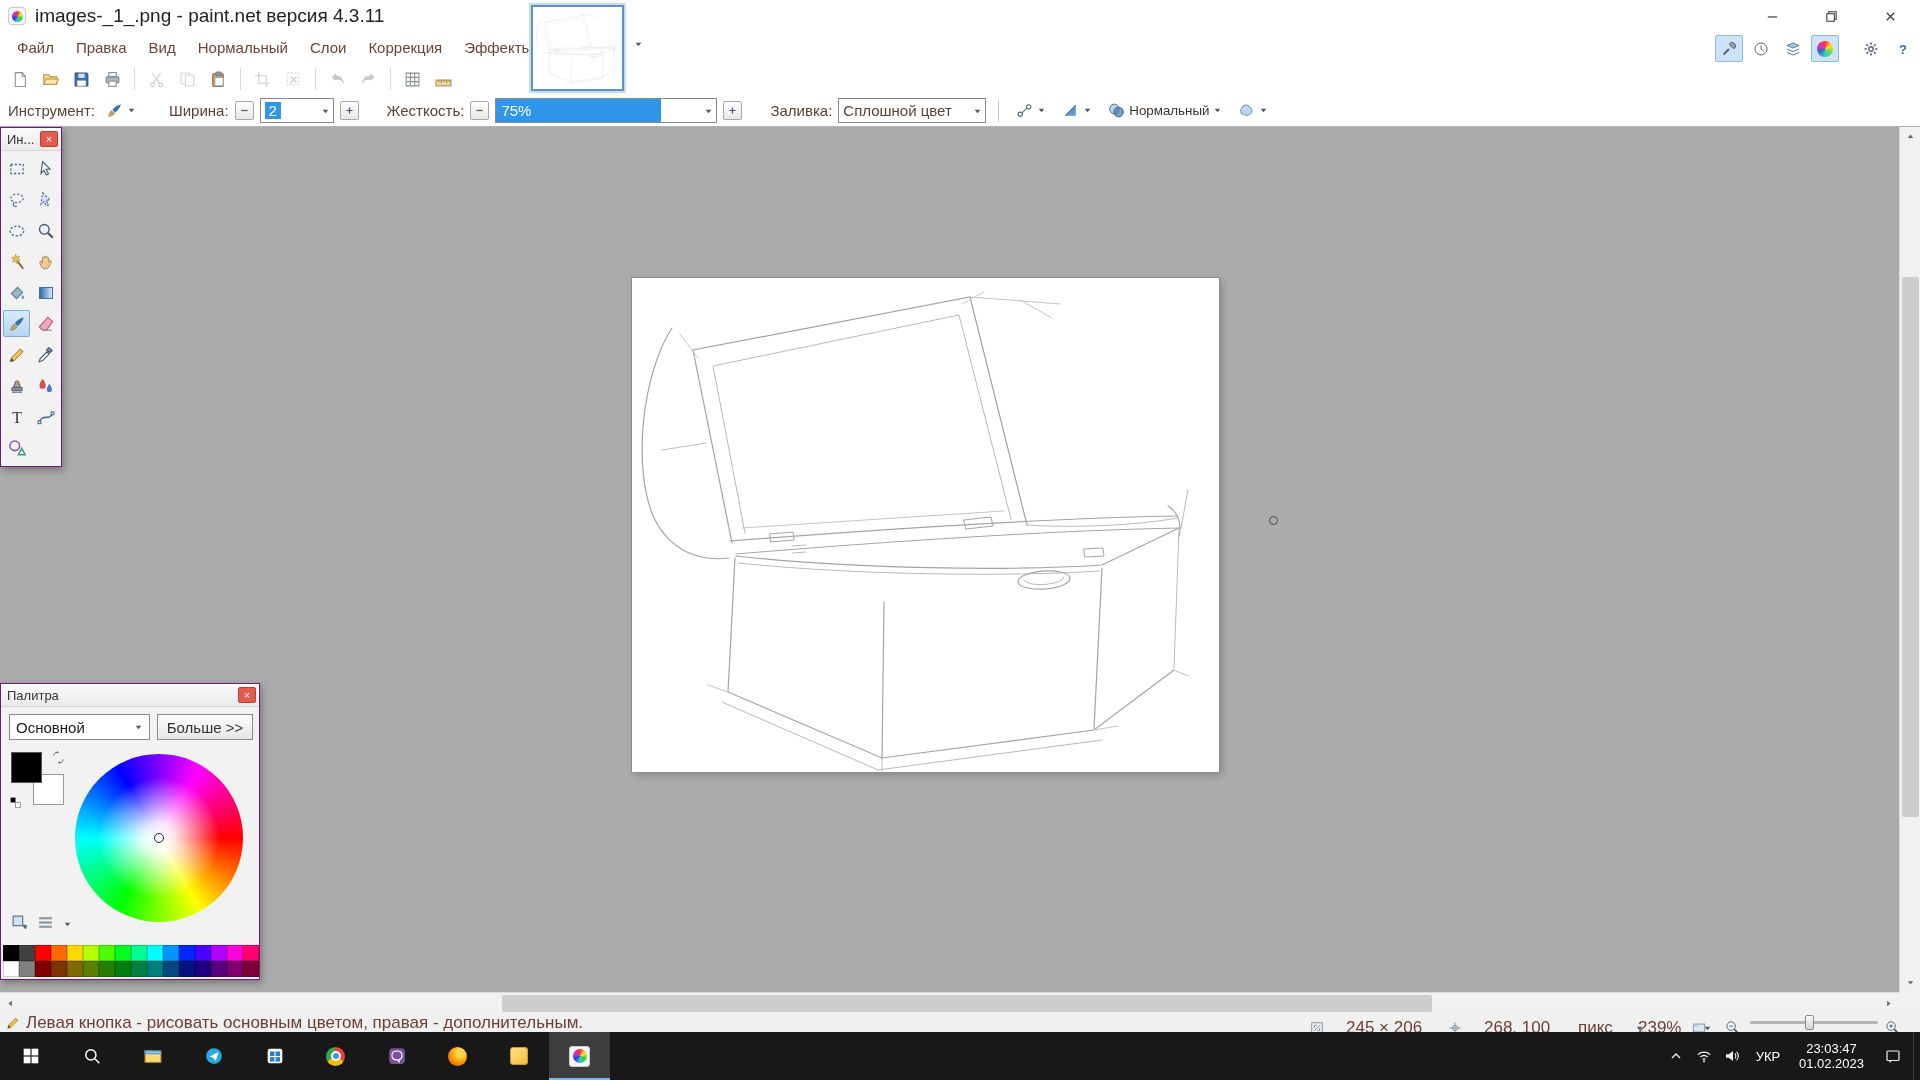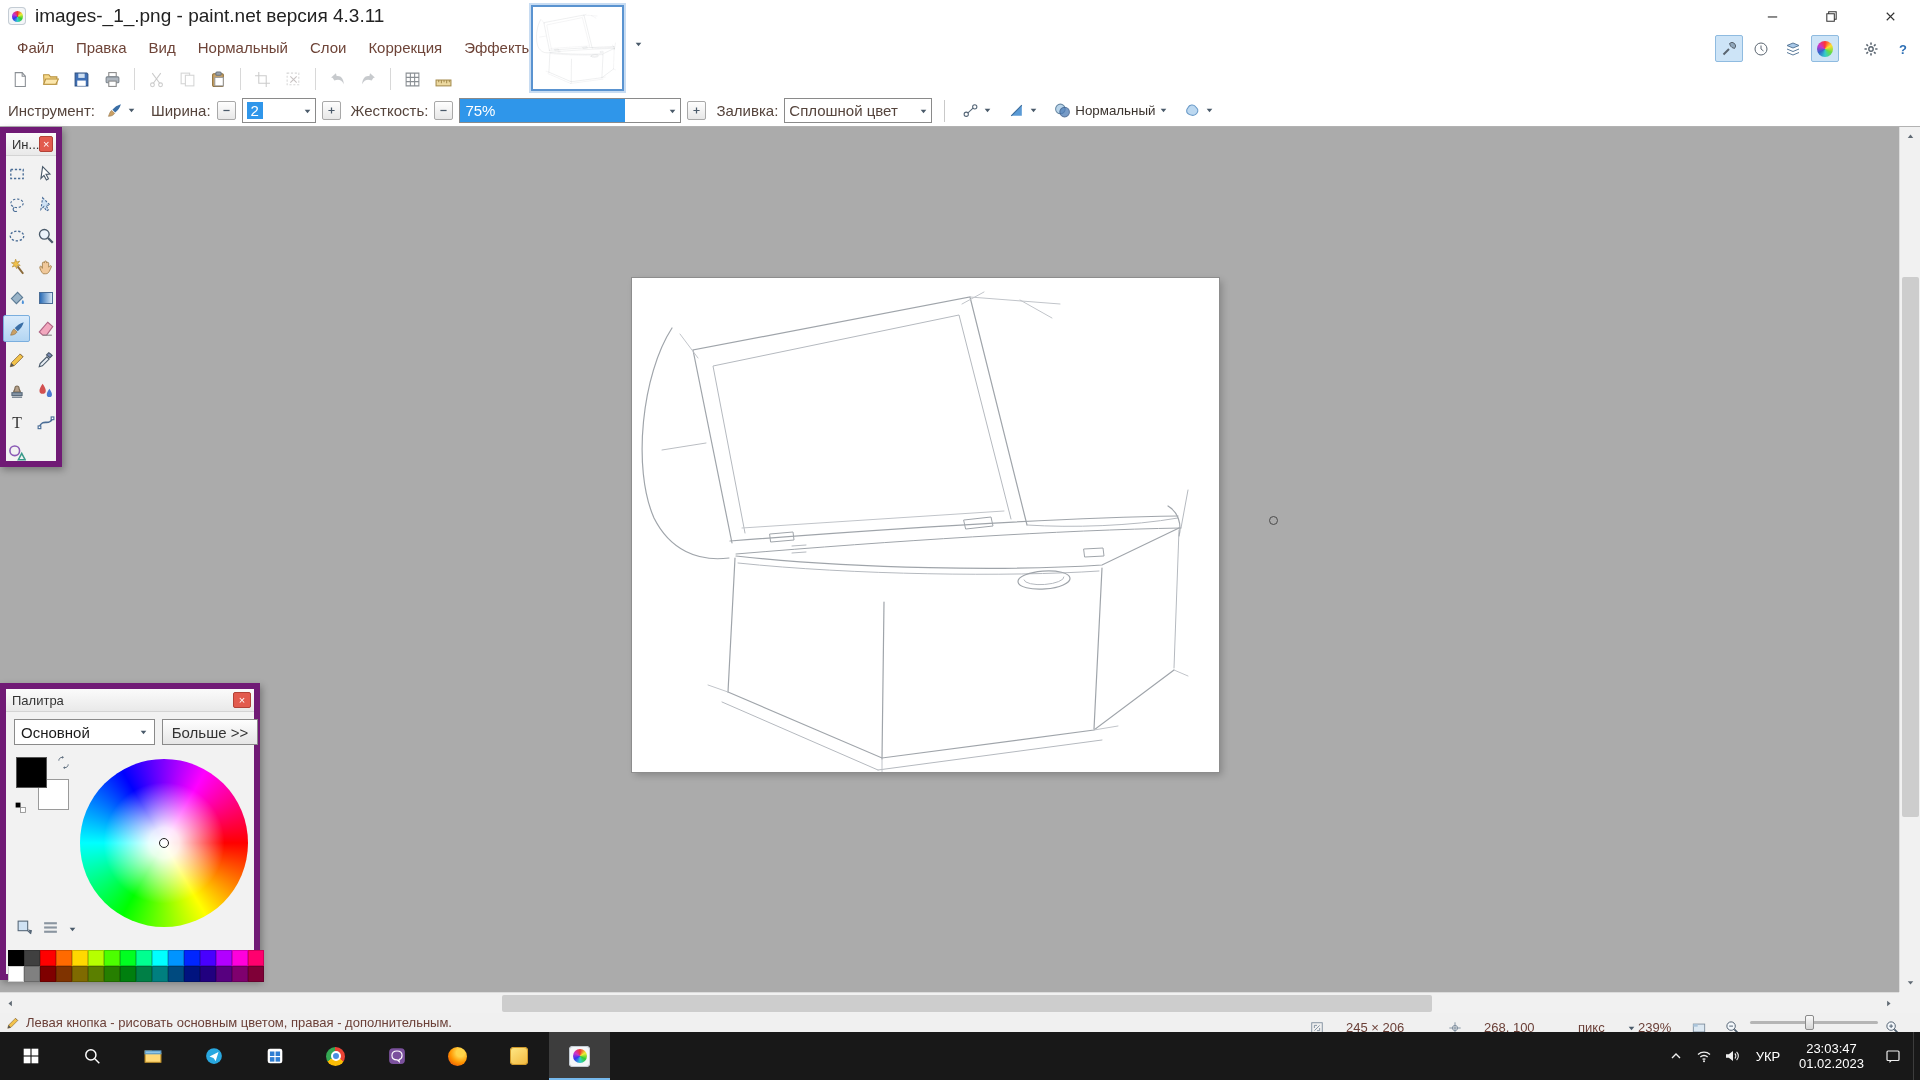--- a/index.html
+++ b/index.html
@@ -30,21 +30,21 @@
   .ptbtn[data-name="settings-button"]{margin-left:14px}
   
   .toolbar{position:absolute;left:0;top:63px;width:1920px;height:32px;background:var(--chrome);display:flex;align-items:center;padding-left:5px;gap:2px}
   .tbtn{width:29px;height:27px;background:transparent;border:1px solid transparent;display:flex;align-items:center;justify-content:center;border-radius:2px}
   .tbtn svg{width:17px;height:17px}
   .tbtn.dis{opacity:.38;filter:grayscale(85%)}
   .tsep{width:1px;height:22px;background:#d8d8d8;margin:0 5px}
   
   .tooloptions{position:absolute;left:0;top:95px;width:1920px;height:32px;background:var(--chrome);border-bottom:1px solid #b2b2b2;display:flex;align-items:center;padding-left:8px;font-size:15px;color:var(--lbl);gap:6px}
   .tlabel{white-space:nowrap}
-  .gap1{margin-left:4px}
+  .gap1{margin-left:22px}
   .ddbtn{display:flex;align-items:center;gap:4px;background:transparent;border:1px solid transparent;height:26px;padding:0 4px;border-radius:2px}
   .ic16{width:17px;height:17px;display:block}
   .ic8{width:9px;height:9px;display:block}
   .ic10{width:11px;height:11px;display:block}
   .step{width:19px;height:19px;border:1px solid #a8a8a8;background:linear-gradient(#fefefe,#e7e7e7);display:flex;align-items:center;justify-content:center;border-radius:2px}
   .combo{position:relative;height:25px;border:1px solid #8a8a8a;background:#fff;display:flex;align-items:center;padding:0 18px 0 4px;overflow:hidden}
   .combo .ccaret{position:absolute;right:3px;top:8px}
   .combo-width{width:74px}
   .combo-hardness{width:222px;padding:8px}
   .combo-fill{width:148px}
@@ -55,21 +55,21 @@
   
   .thumbtab{position:absolute;left:531px;top:5px;width:93px;height:86px;background:#fff;border:2px solid #5a93d0;box-shadow:0 0 0 2px #c8dcf2;display:flex;align-items:center;justify-content:center;z-index:6}
   .thumbtab svg{width:85px;height:72px}
   .thumb-chev{position:absolute;left:630px;top:37px;width:17px;height:15px;background:transparent;border:none;z-index:6;display:flex;align-items:center;justify-content:center}
   
   .workspace{position:absolute;left:0;top:127px;width:1899px;height:865px;background:var(--wsbg);overflow:hidden}
   .canvas{position:absolute;left:632px;top:151px;width:587px;height:494px;background:#fff;box-shadow:0 0 0 1px #8d8d8d,3px 3px 7px rgba(0,0,0,.22)}
   .canvas svg{width:587px;height:494px;display:block}
   .brush-cursor{position:absolute;left:1269px;top:389px;width:9px;height:9px;border:1px solid #4a4a4a;border-radius:50%}
   
-  .floatwin{position:absolute;background:var(--panel);border:6px solid #701a75;box-shadow:2px 3px 7px rgba(0,0,0,.3);z-index:5}
+  .floatwin{position:absolute;background:var(--panel);border:1px solid #701a75;box-shadow:2px 3px 7px rgba(0,0,0,.3);z-index:5}
   .fw-title{height:23px;display:flex;align-items:center;justify-content:space-between;padding:0 3px 0 6px;font-size:13px;color:#333;background:linear-gradient(#fbfbfb,#e9e9e9);border-bottom:1px solid #d4d4d4}
   .wclose{width:18px;height:16px;background:#e25b4e;border:1px solid #b34237;color:#fff;font-size:11px;line-height:1;display:flex;align-items:center;justify-content:center;border-radius:2px}
   .toolswin{left:0;top:127px;width:62px;height:340px}
   .tools-grid{padding:2px 0;display:grid;grid-template-columns:repeat(2,29px);grid-auto-rows:31px;justify-content:center;align-items:center;justify-items:center}
   .tool{width:27px;height:27px;display:flex;align-items:center;justify-content:center;border:1px solid transparent;border-radius:2px}
   .tool svg{width:18px;height:18px}
   .tool.sel{background:linear-gradient(#d9ebfb,#b3d5f2);border-color:#7aaede}
   .palwin{left:0;top:683px;width:260px;height:297px}
   .pal-dd{position:absolute;left:8px;top:30px;width:141px;height:26px;border:1px solid #8a8a8a;background:#fff;display:flex;align-items:center;justify-content:space-between;padding:0 6px;font-size:15px}
   .pal-more{position:absolute;left:156px;top:30px;width:96px;height:26px;border:1px solid #8a8a8a;background:linear-gradient(#fefefe,#e6e6e6);font-size:15px;color:#333}
@@ -91,21 +91,21 @@
   .vscroll{position:absolute;right:0;top:127px;width:21px;height:865px;background:#f1f1f1;border-left:1px solid #dcdcdc;z-index:4}
   .hscroll{position:absolute;left:0;top:992px;width:1899px;height:21px;background:#f1f1f1;border-top:1px solid #dcdcdc;z-index:4}
   .scorner{position:absolute;right:0;top:992px;width:21px;height:21px;background:#f1f1f1;z-index:4}
   .sarrow{position:absolute;width:21px;height:19px;display:flex;align-items:center;justify-content:center;background:#f1f1f1}
   .sarrow span{width:11px;height:11px;display:block}
   .va-up{top:0}.va-down{bottom:0}
   .ha-left{left:0;top:1px}.ha-right{right:0;top:1px}
   .vthumb{position:absolute;left:2px;top:150px;width:17px;height:540px;background:#cdcdcd;border-radius:2px}
   .hthumb{position:absolute;left:502px;top:2px;width:930px;height:17px;background:#cdcdcd;border-radius:2px}
   
-  .statusbar{position:absolute;left:0;top:1013px;width:1920px;height:19px;background:#f0f0f0;font-size:13px;color:#6b4038;z-index:4}
+  .statusbar{position:absolute;left:0;top:1013px;width:1920px;height:19px;background:#f0f0f0;font-size:17px;color:#6b4038;z-index:4}
   .sb-left{position:absolute;left:6px;top:0;height:19px;display:flex;align-items:center;gap:6px}
   .sb-left .sbic{width:14px;height:14px;display:block}
   .sb-group{position:absolute;top:0;height:29px;display:flex;align-items:center;gap:22px;white-space:nowrap}
   .sb-group .sbic{width:14px;height:14px;display:block}
   .sb-group .ic8{margin-top:2px}
   .g-size{left:1310px}.g-pos{left:1448px}.g-units{left:1578px}.g-zoom{left:1638px}
   .g-winsize{left:1692px}.g-zoomout{left:1724px}.g-zoomin{left:1884px}
   .sbbtn{background:transparent;border:none;width:17px;height:17px;padding:0;display:flex;align-items:center;justify-content:center}
   .sbbtn span{width:15px;height:15px;display:block}
   .zslider{position:absolute;left:1750px;top:8px;width:128px;height:3px;background:#b5b5b5;border-radius:2px}

